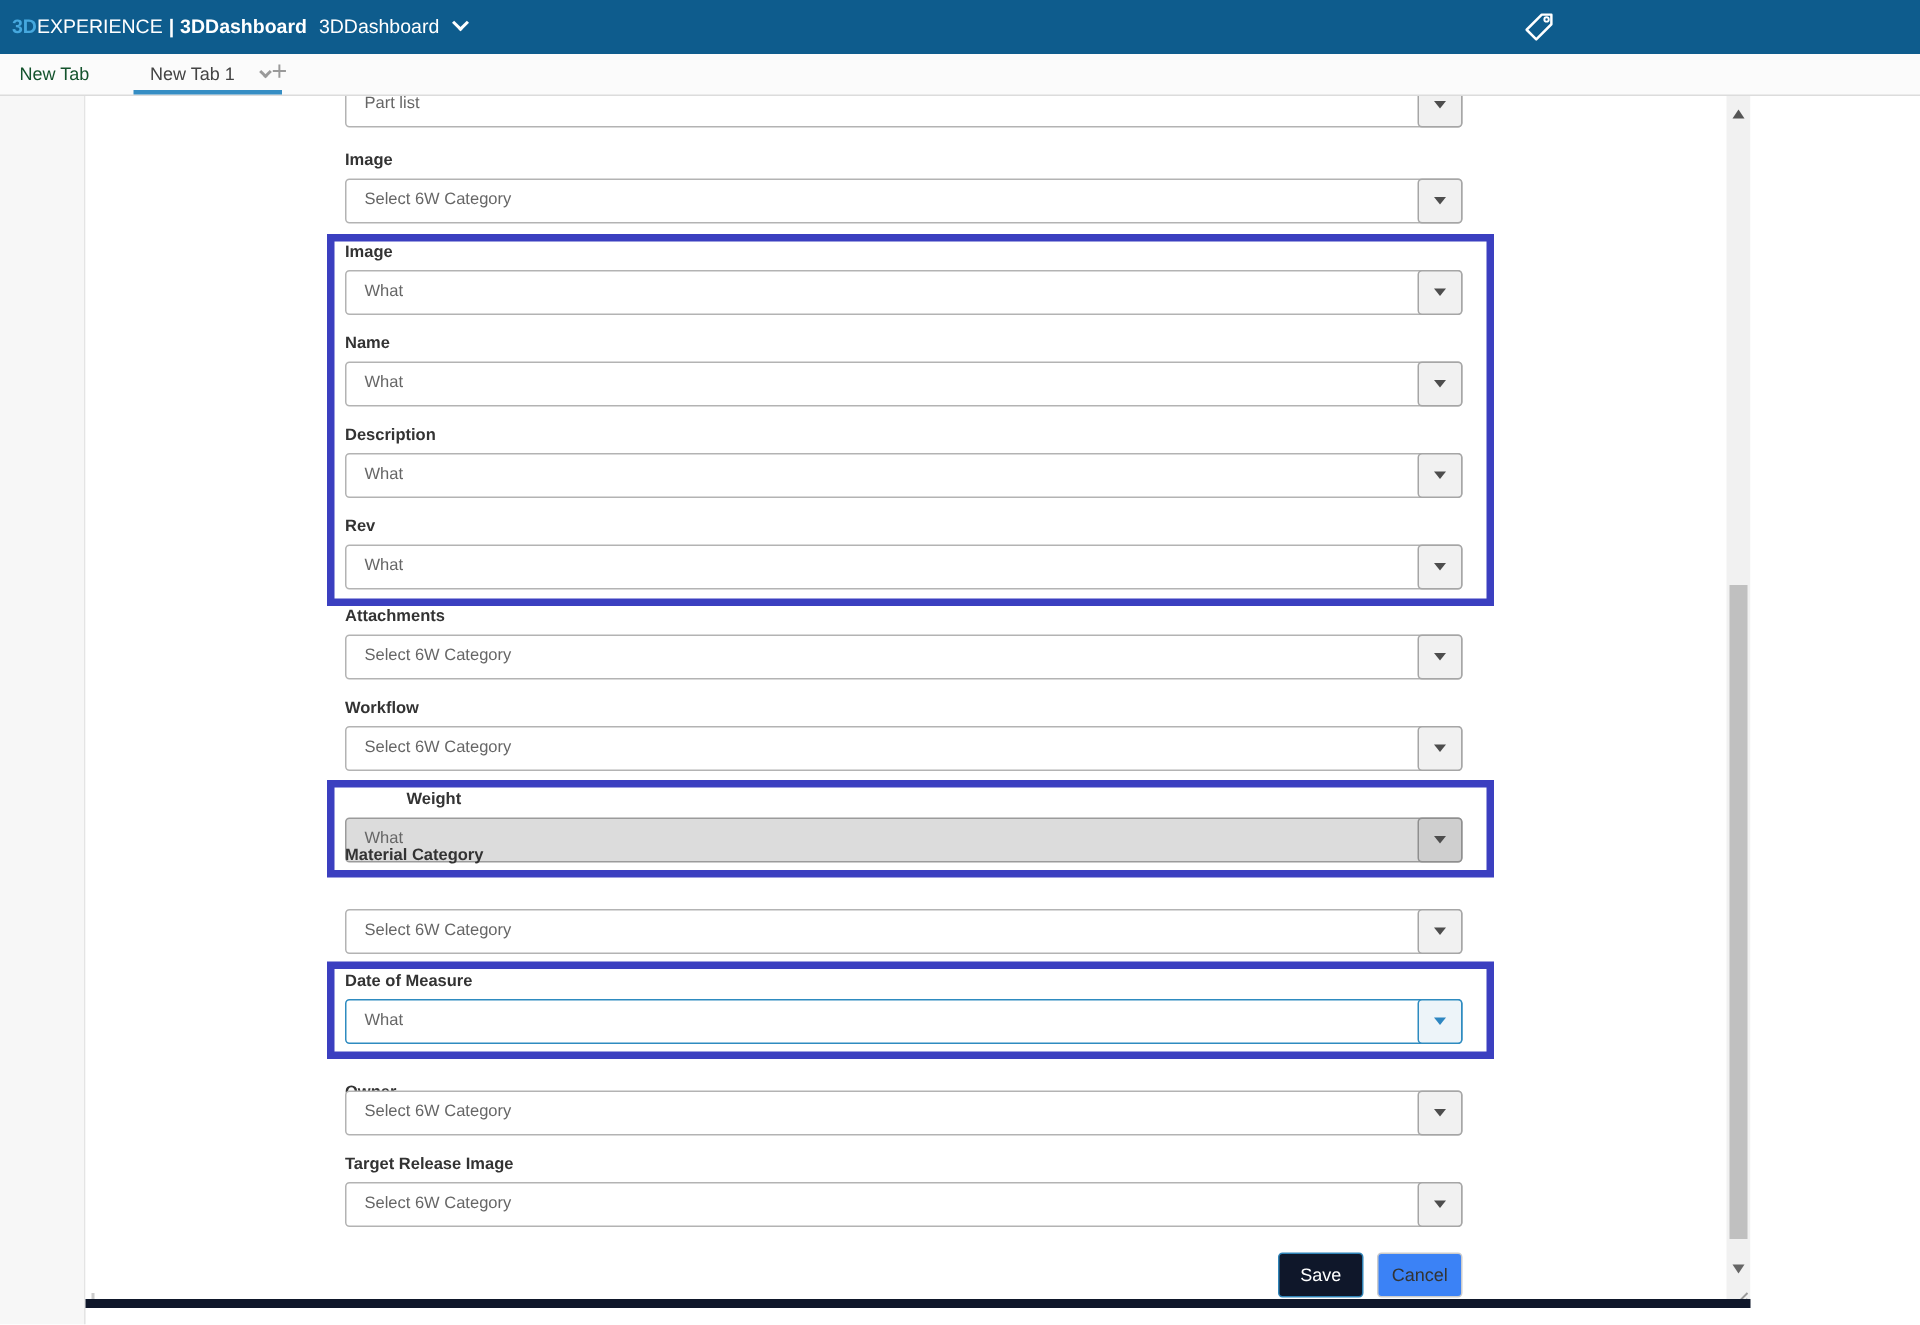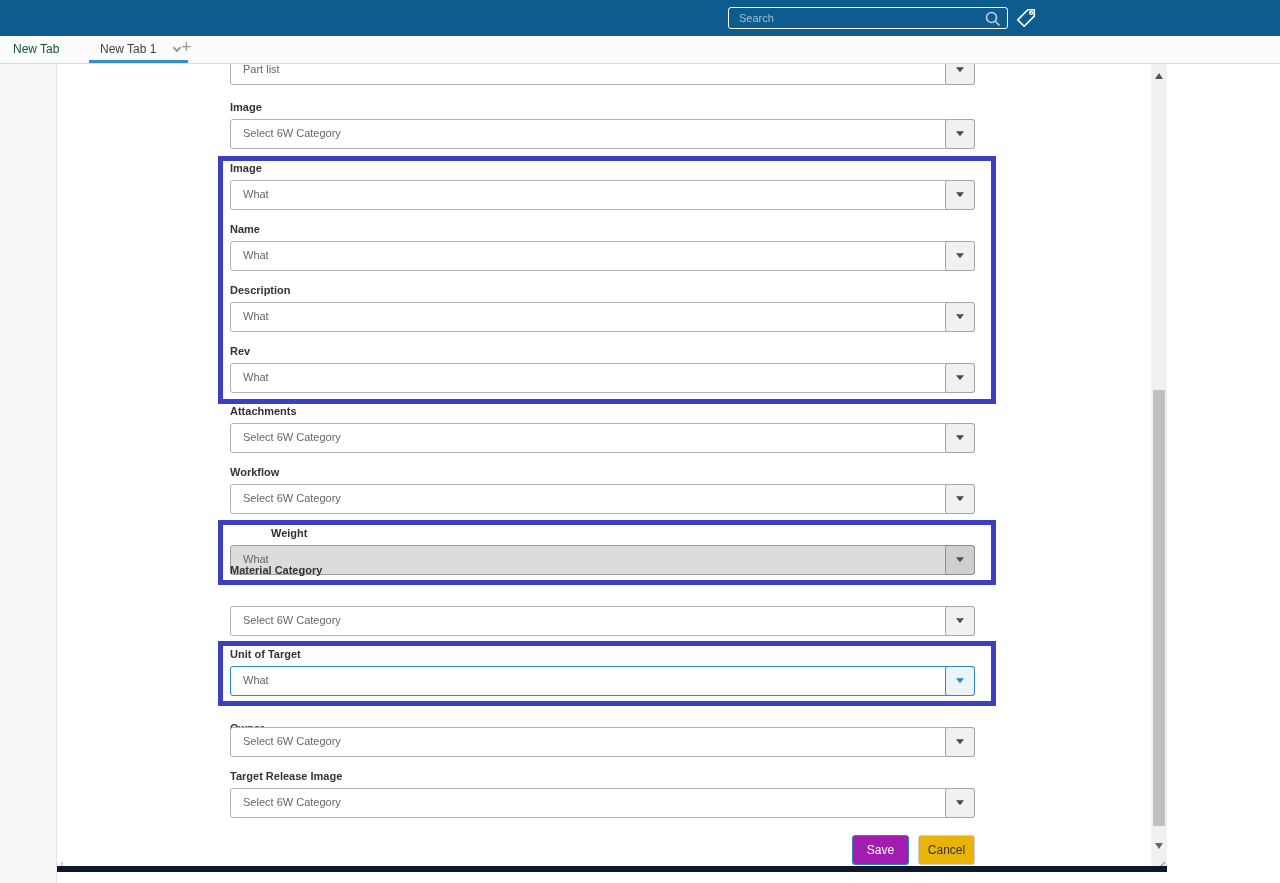--- a/index.html
+++ b/index.html
@@ -55,49 +55,45 @@
              border:1px solid #a6a6a6; border-radius:3px; background:#f1f1f1; cursor:pointer; }
   .caret { position:absolute; left:50%; top:50%; transform:translate(-50%,-30%);
            width:0; height:0; border:4px solid transparent; border-top:5px solid #4d4d4d; }
   .dd.grayed { background:#dcdcdc; border-color:#9b9b9b; }
   .dd.grayed .btn { background:#cfcfcf; border-color:#8f8f8f; }
   .dd.focused { border-color:#2e8bc0; }
   .dd.focused .btn { border-color:#2e8bc0; background:#edf4f9; }
   .dd.focused .caret { border-top-color:#2e86c1; }
 
   .btn-save { position:absolute; left:795px; top:771px; width:57px; height:30px;
-              background:#a21caf; border:1px solid #2f83b7; border-radius:3px;
+              background:#0f172a; border:1px solid #2f83b7; border-radius:3px;
               color:#fff; font-size:12px; font-family:inherit; cursor:pointer; }
   .btn-cancel { position:absolute; left:861px; top:771px; width:57px; height:30px;
-              background:#eab308; border:1px solid #ccc; border-radius:3px;
+              background:#3b82f6; border:1px solid #ccc; border-radius:3px;
               color:#333; font-size:12px; font-family:inherit; cursor:pointer; }
 
   .grip-bl { position:absolute; left:4px; top:798px; width:8px; height:8px;
              border-left:2px solid #ccc; border-bottom:2px solid #ccc; }
 
   
   .sb { position:absolute; right:0; top:0; width:16px; height:808px; background:#f1f1f1; }
   .sb-up { position:absolute; left:4px; top:5px; width:0; height:0;
            border:4px solid transparent; border-bottom:6px solid #555; }
   .sb-thumb { position:absolute; left:2px; top:326px; width:12px; height:436px;
               background:#c0c0c0; cursor:grab; }
   .sb-down { position:absolute; left:4px; top:779px; width:0; height:0;
              border:4px solid transparent; border-top:6px solid #666; }
   .sb-grip { position:absolute; right:1px; bottom:1px; }
 </style>
 </head>
 <body>
 
 <div class="topbar">
-  <div class="search">
-    <input type="text" placeholder="Search" style="">
-    <svg class="mag" width="18" height="18" viewBox="0 0 18 18">
-      <circle cx="7.5" cy="7.5" r="5" fill="none" stroke="#c2cfd8" stroke-width="1.6"></circle>
-      <line x1="11.3" y1="11.3" x2="15.5" y2="15.5" stroke="#c2cfd8" stroke-width="1.6"></line>
-    </svg>
+  <div class="brand">
+    <span class="b3d">3D</span><span class="bexp">EXPERIENCE</span><span class="bdiv">|</span><span class="bapp">3DDashboard</span><span class="bcompass">3DDashboard</span><span class="chev-w"></span>
   </div>
   <svg class="tagicon" viewBox="0 0 24 24">
     <path d="M3 14 L14 3 H21 V10 L10 21 Z" fill="none" stroke="#fff" stroke-width="1.8" stroke-linejoin="round"></path>
     <circle cx="17.5" cy="6.5" r="1.6" fill="none" stroke="#fff" stroke-width="1.4"></circle>
   </svg>
 </div>
 
 <div class="tabbar">
   <div class="tab tab-inactive">New Tab</div>
   <div class="tab tab-active">
@@ -178,21 +174,21 @@
           <span class="caret"></span>
         </span>
       </div>
       <div class="flabel" style="top: 500px;">Material Category</div>
       <div class="dd" style="top: 542px;">
         <span class="val">Select 6W Category</span>
         <span class="btn">
           <span class="caret"></span>
         </span>
       </div>
-      <div class="flabel" style="top: 584px;">Unit of Target</div>
+      <div class="flabel" style="top: 584px;">Date of Measure</div>
       <div class="dd focused" style="top: 602px;">
         <span class="val">What</span>
         <span class="btn">
           <span class="caret"></span>
         </span>
       </div>
       <div class="flabel" style="top: 645px; margin-top: 13px;">Owner</div>
       <div class="dd" style="top: 663px;">
         <span class="val">Select 6W Category</span>
         <span class="btn">

